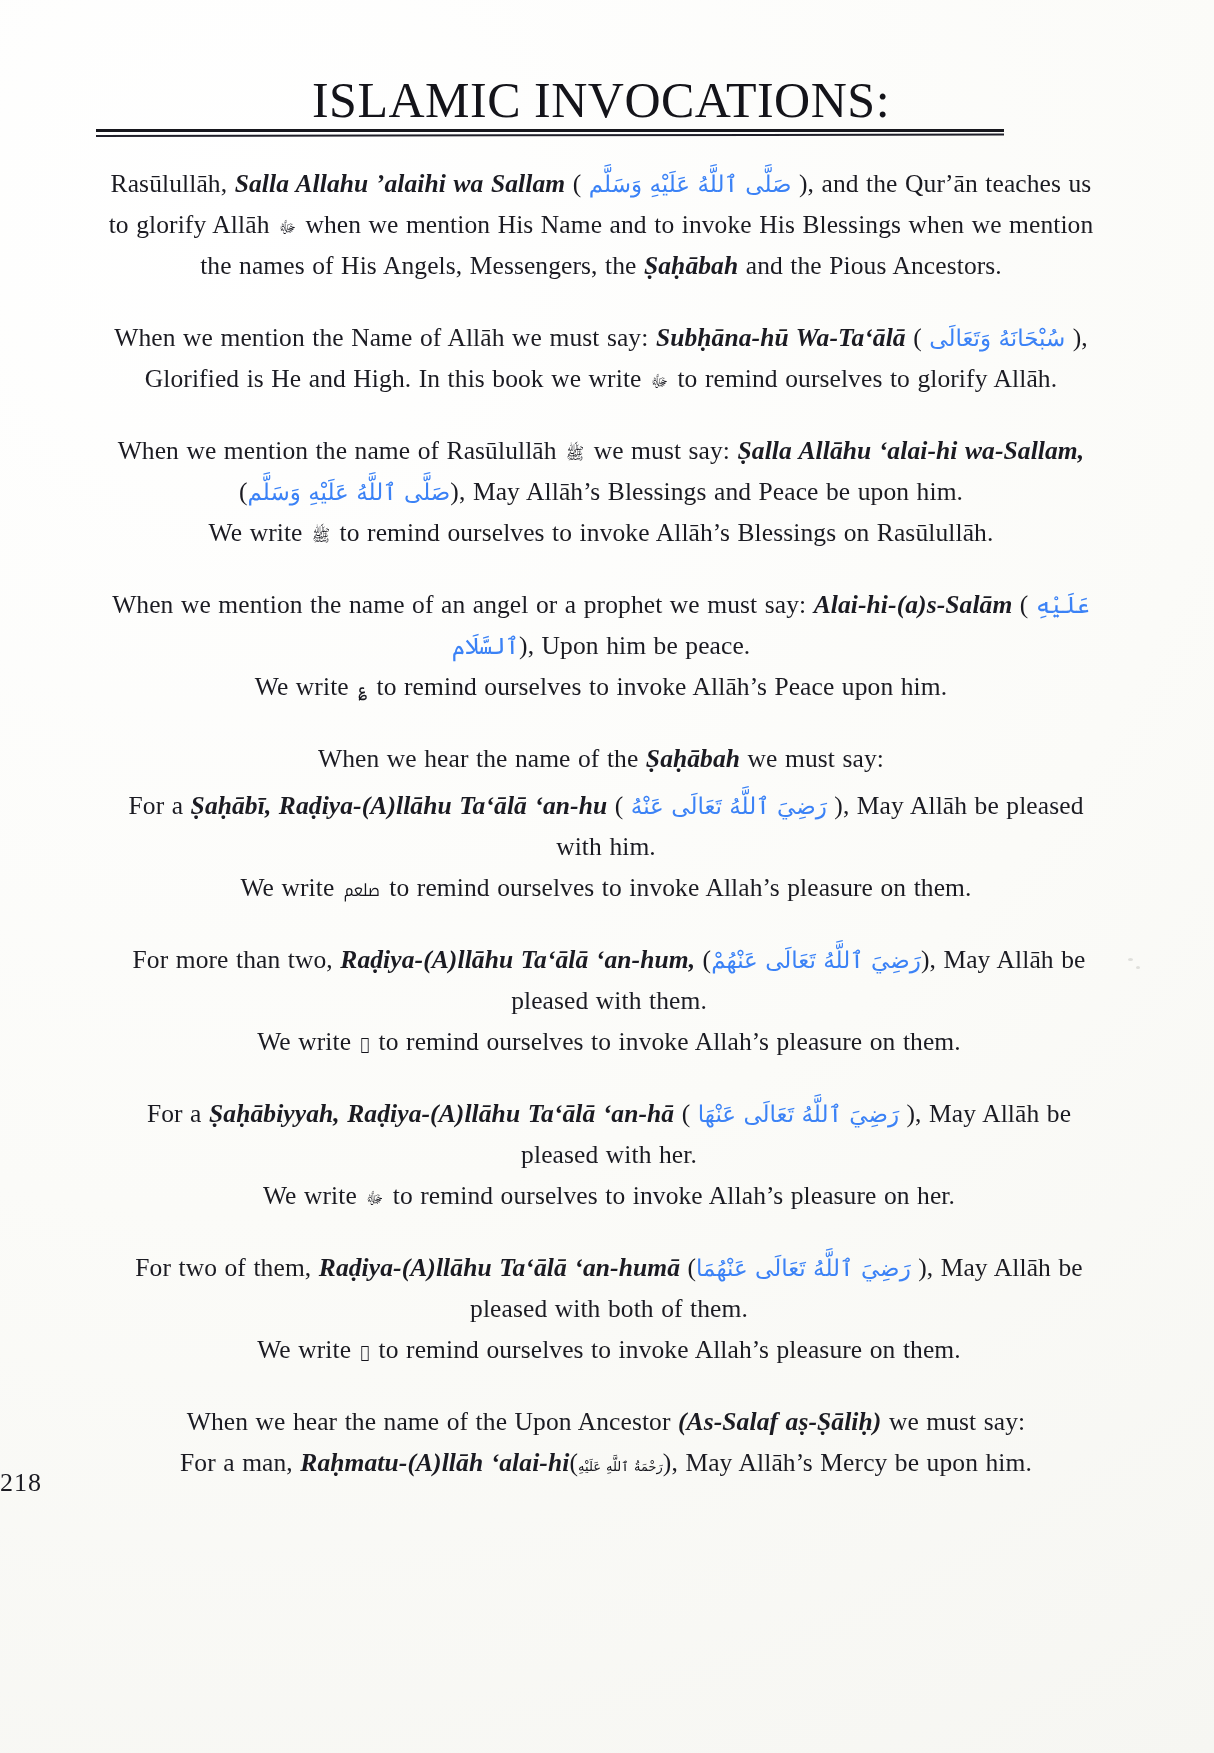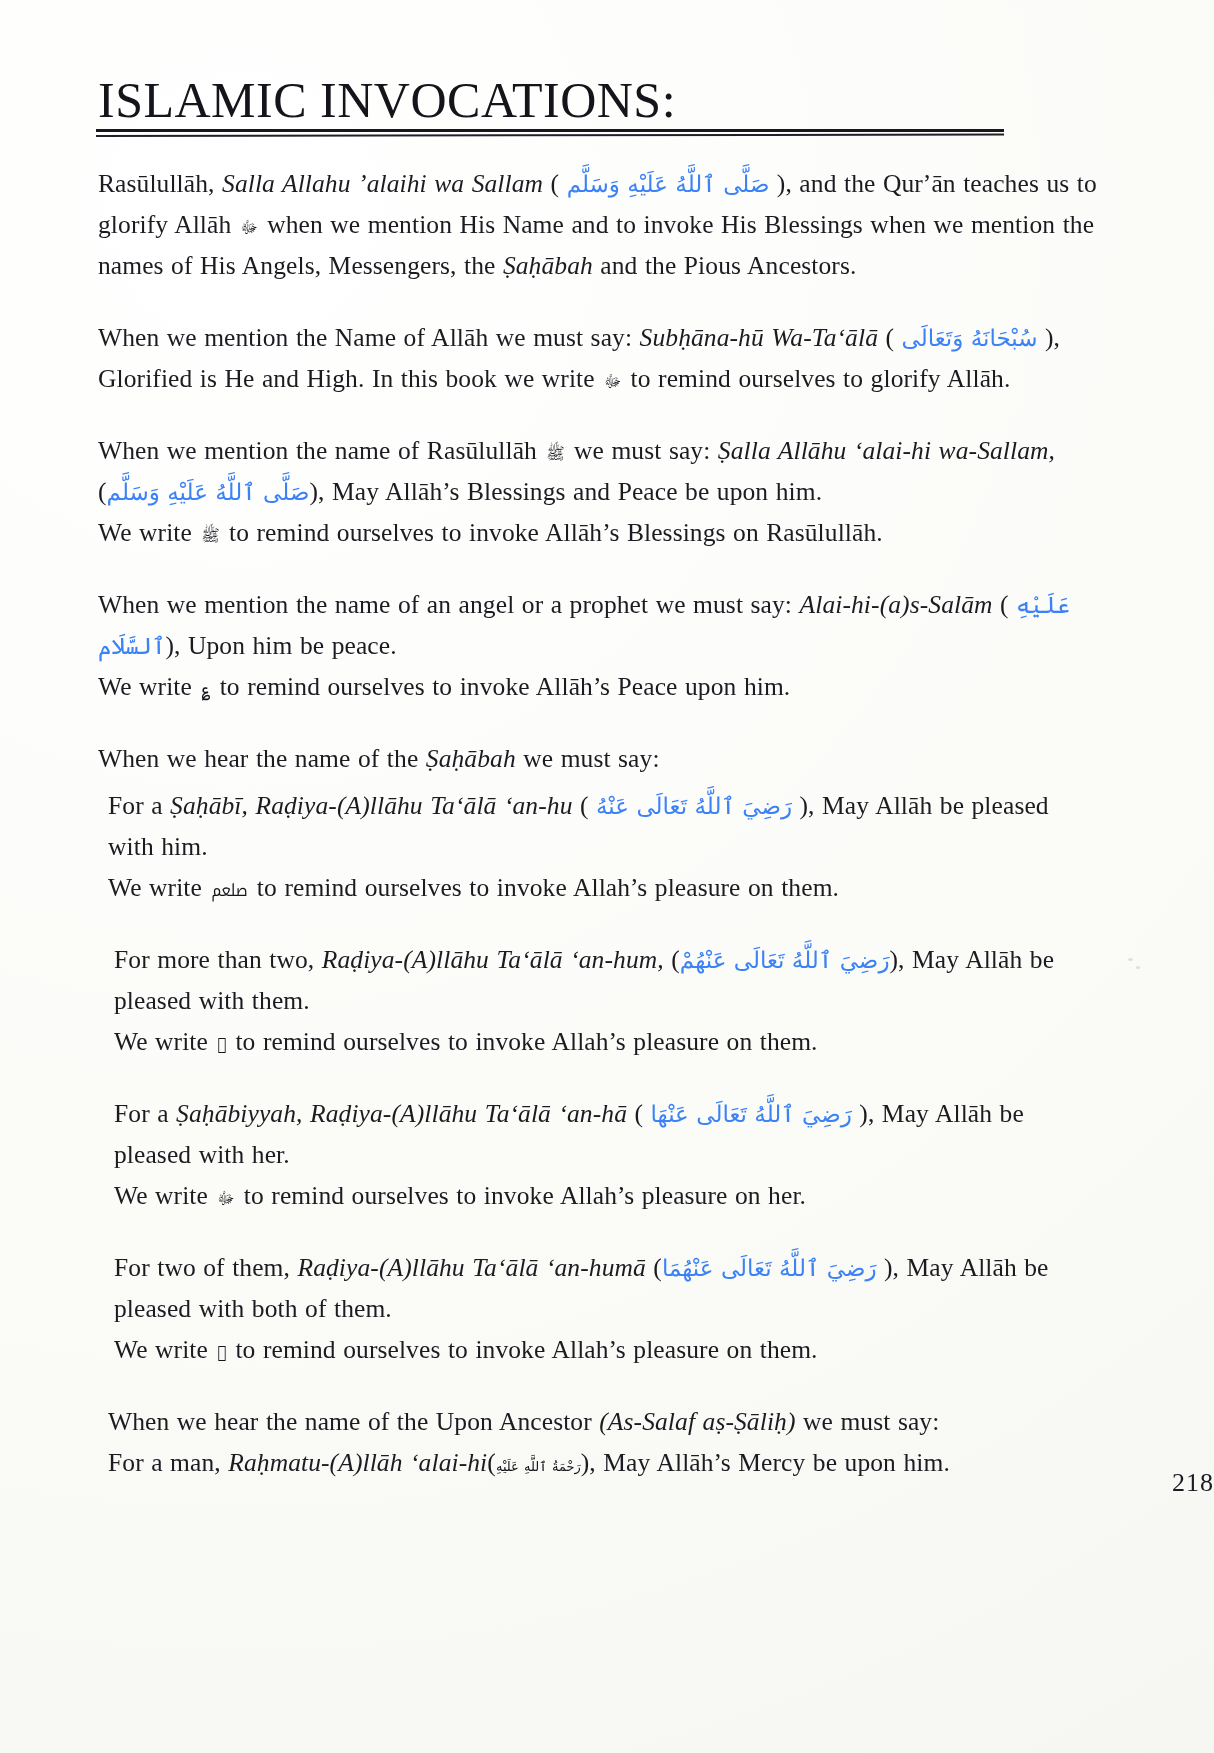--- a/index.html
+++ b/index.html
@@ -28,20 +28,21 @@
     inset: 0;
     background:
       radial-gradient(circle at 20% 12%, #ffffff 0%, #fbfbf8 55%, #f6f6f2 100%);
     pointer-events: none;
   }
   .content {
     position: relative;
     margin: 0 auto;
     padding: 74px 110px 0 98px;
     box-sizing: border-box;
+    text-align: center;
   }
   .title-block {
     margin-bottom: 26px;
   }
   h1.title {
     font-family: "Liberation Serif", "DejaVu Serif", serif;
     font-size: 50px;
     font-weight: 400;
     letter-spacing: 0.5px;
     margin: 0;
@@ -84,20 +85,21 @@
     font-size: 25.5px;
     line-height: 41px;
     color: #1b1b22;
     letter-spacing: 0.1px;
     word-spacing: 1px;
   }
   .indent-2 { padding-left: 10px; }
   .indent-3 { padding-left: 16px; }
   i, .it {
     font-style: italic;
+    font-weight: bold;
   }
   .ar {
     font-family: Liberation Sans, sans-serif;
     font-size: 23px;
     direction: rtl;
     unicode-bidi: isolate;
     line-height: 1;
     color: #3b82f6;
   }
   .ar-sm {
@@ -120,21 +122,21 @@
     direction: rtl;
     unicode-bidi: isolate;
     white-space: nowrap;
     padding: 0 2px;
   }
   .page-number {
     position: absolute;
     top: 1468px;
     left: 0;
     right: 0;
-    text-align: right;
+    text-align: left;
     font-size: 26px;
     color: #1b1b22;
     letter-spacing: 1px;
   }
   .speck {
     position: absolute;
     background: #c9c9c4;
     border-radius: 50%;
     opacity: 0.55;
   }

